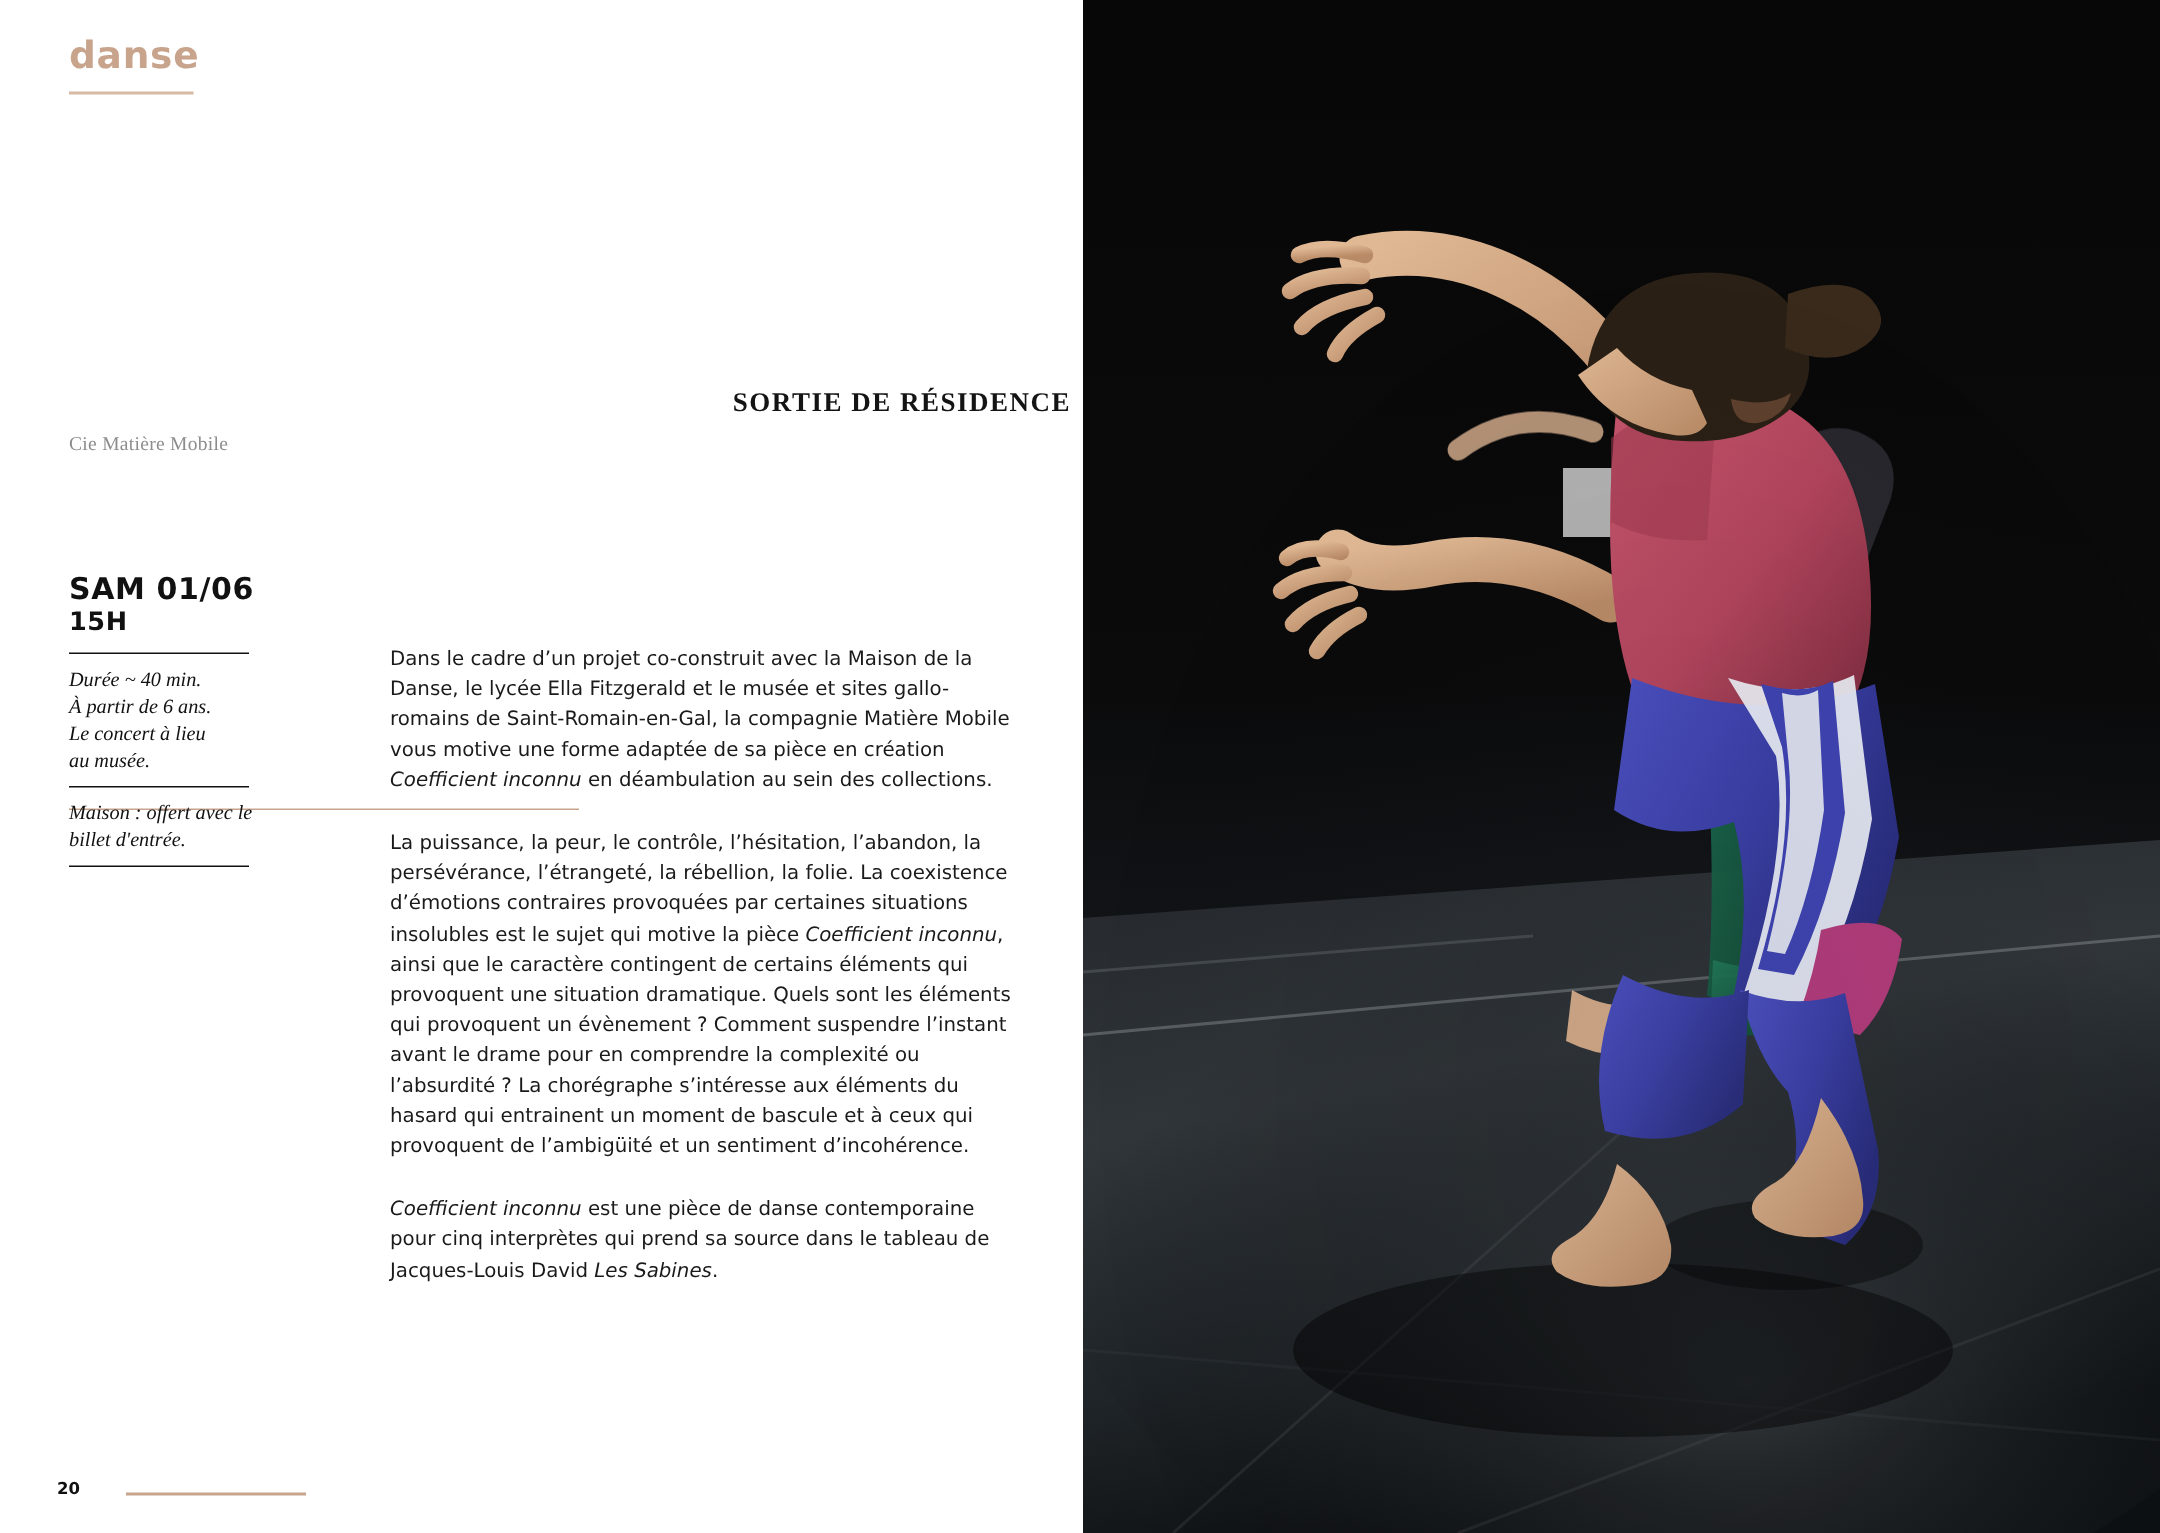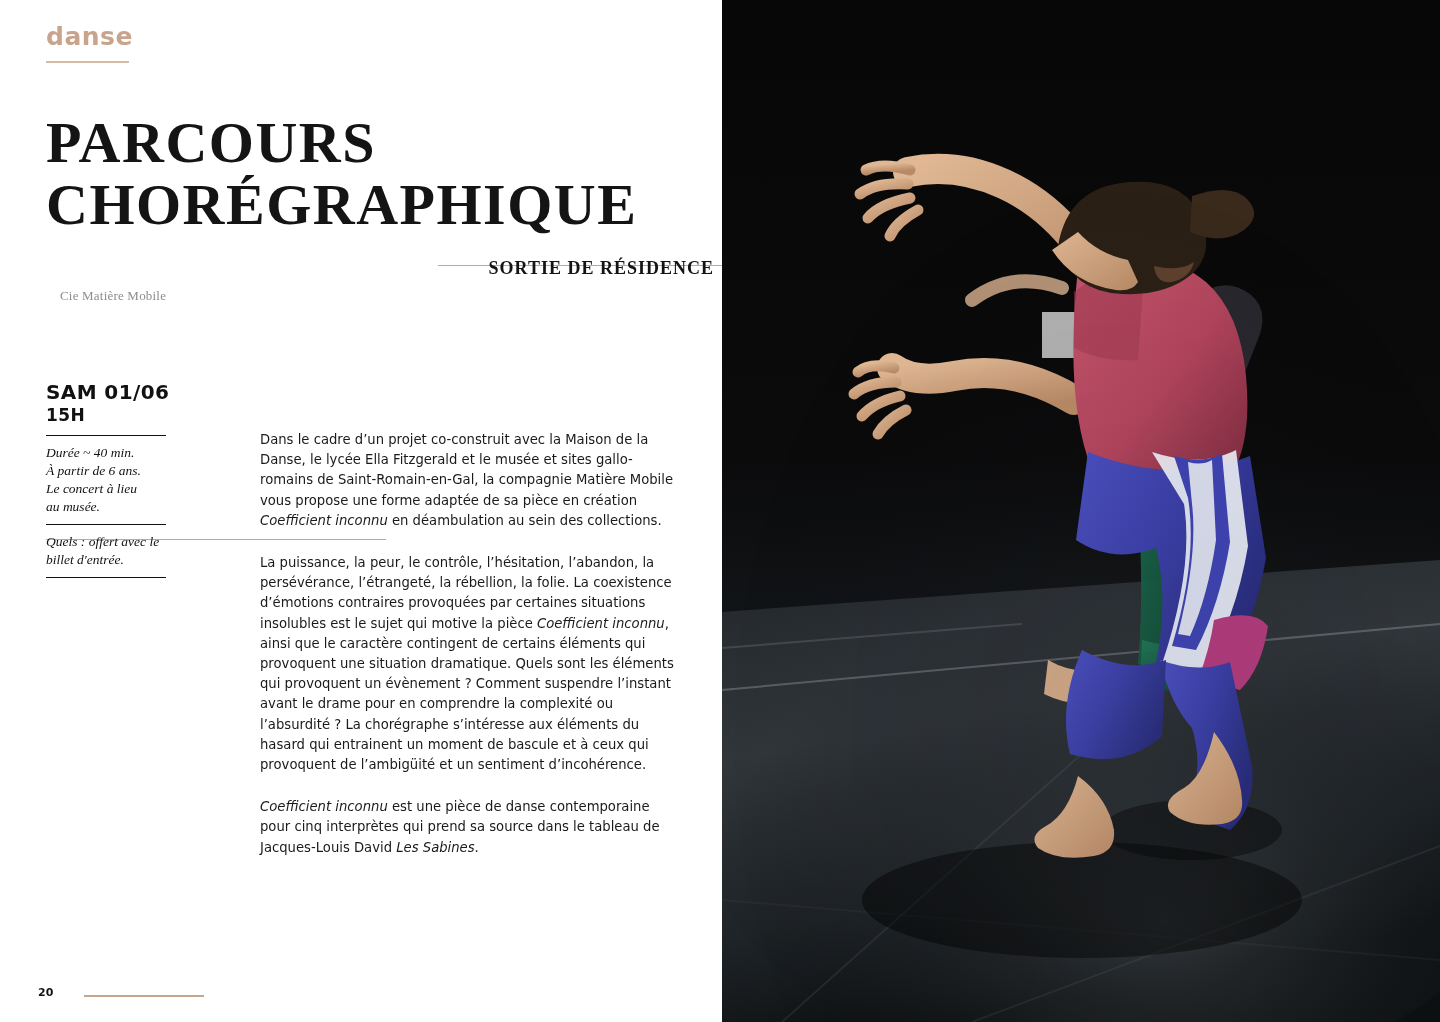--- a/index.html
+++ b/index.html
@@ -82,21 +82,21 @@
   .subtitle-rule {
     position: absolute;
     left: 0px;
     top: 281px;
     width: 340px;
     height: 1px;
     background: #c9a48c;
   }
   .company {
     position: absolute;
-    left: 60px;
+    left: 46px;
     top: 288px;
     font-family: "Liberation Serif", serif;
     font-size: 13px;
     color: #8d8d8d;
     letter-spacing: 0.2px;
   }
 
   
   .date-block {
     position: absolute;
@@ -192,49 +192,44 @@
 </head>
 <body>
 
 <div class="page">
 
   <div class="left-col">
 
     <div class="category">danse</div>
     <div class="category-rule"></div>
 
-    <div class="title-block">
-      <div class="title-line1">PARCOURS</div>
-      <div class="title-line2">CHORÉGRAPHIQUE</div>
-      <div class="title-rule"></div>
-    </div>
 
     <div class="subtitle">
       <span>SORTIE DE RÉSIDENCE</span>
       <div class="subtitle-rule"></div>
     </div>
 
     <div class="company">Cie Matière Mobile</div>
 
     <div class="date-block">
       <div class="date-day">SAM 01/06</div>
       <div class="date-hour">15H</div>
       <div class="info-rule"></div>
       <div class="info-text" style="white-space: pre-line;">Durée ~ 40 min.
 À partir de 6 ans.
 Le concert à lieu
 au musée.</div>
       <div class="info-rule"></div>
-      <div class="info-text-2" style="white-space: pre-line;">Quels : offert avec le
+      <div class="info-text-2" style="white-space: pre-line;">Maison : offert avec le
 billet d'entrée.</div>
       <div class="info-rule"></div>
     </div>
 
     <div class="body-col">
-      <p><span>Dans le cadre d’un projet co-construit avec la Maison de la Danse, le lycée Ella Fitzgerald et le musée et sites gallo-romains de Saint-Romain-en-Gal, la compagnie Matière Mobile vous propose une forme adaptée de sa pièce en création </span><i>Coefficient inconnu</i><span> en déambulation au sein des collections.</span></p>
+      <p><span>Dans le cadre d’un projet co-construit avec la Maison de la Danse, le lycée Ella Fitzgerald et le musée et sites gallo-romains de Saint-Romain-en-Gal, la compagnie Matière Mobile vous motive une forme adaptée de sa pièce en création </span><i>Coefficient inconnu</i><span> en déambulation au sein des collections.</span></p>
 
       <p><span>La puissance, la peur, le contrôle, l’hésitation, l’abandon, la persévérance, l’étrangeté, la rébellion, la folie. La coexistence d’émotions contraires provoquées par certaines situations insolubles est le sujet qui motive la pièce </span><i>Coefficient inconnu</i><span>, ainsi que le caractère contingent de certains éléments qui provoquent une situation dramatique. Quels sont les éléments qui provoquent un évènement ? Comment suspendre l’instant avant le drame pour en comprendre la complexité ou l’absurdité ? La chorégraphe s’intéresse aux éléments du hasard qui entrainent un moment de bascule et à ceux qui provoquent de l’ambigüité et un sentiment d’incohérence.</span></p>
 
       <p><i>Coefficient inconnu</i><span> est une pièce de danse contemporaine pour cinq interprètes qui prend sa source dans le tableau de Jacques-Louis David </span><i>Les Sabines</i><span>.</span></p>
     </div>
 
     <div class="page-number">20</div>
     <div class="footer-rule"></div>
   </div>
 

